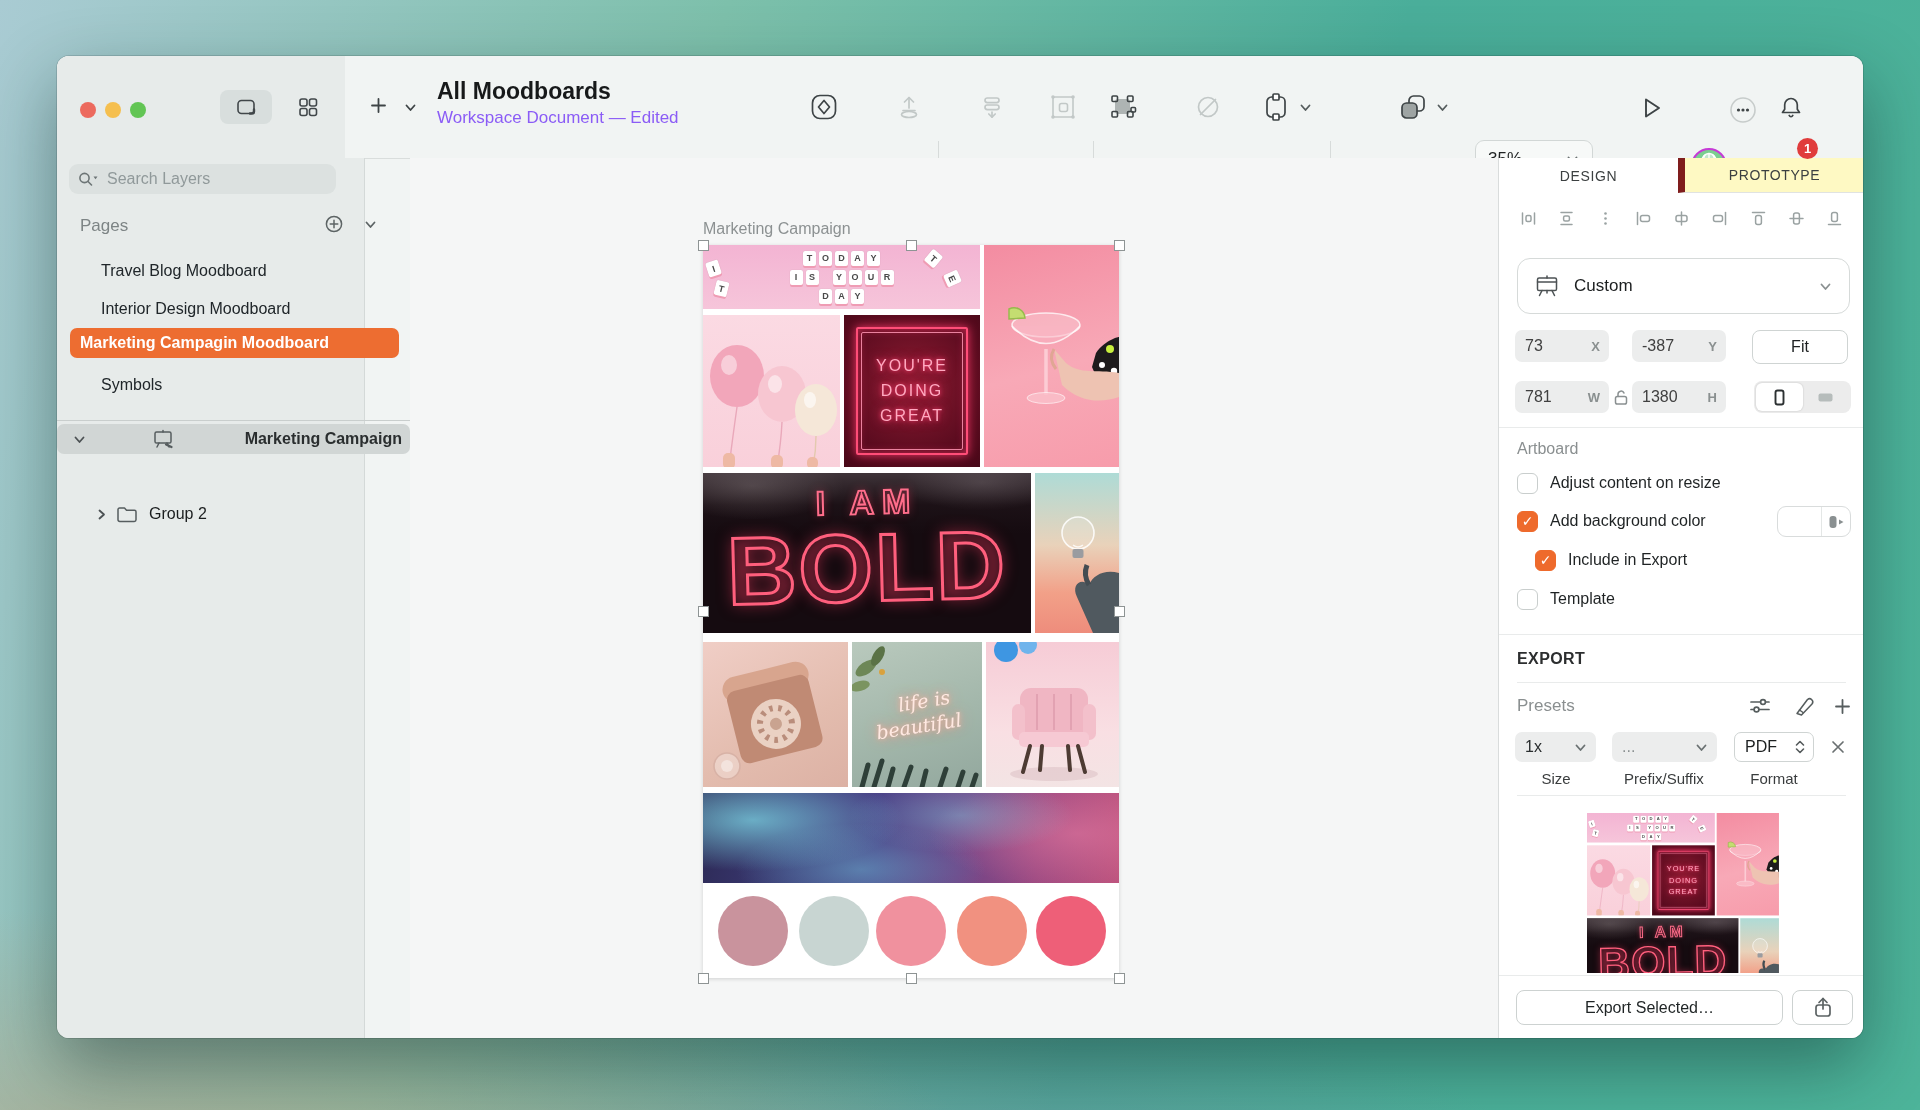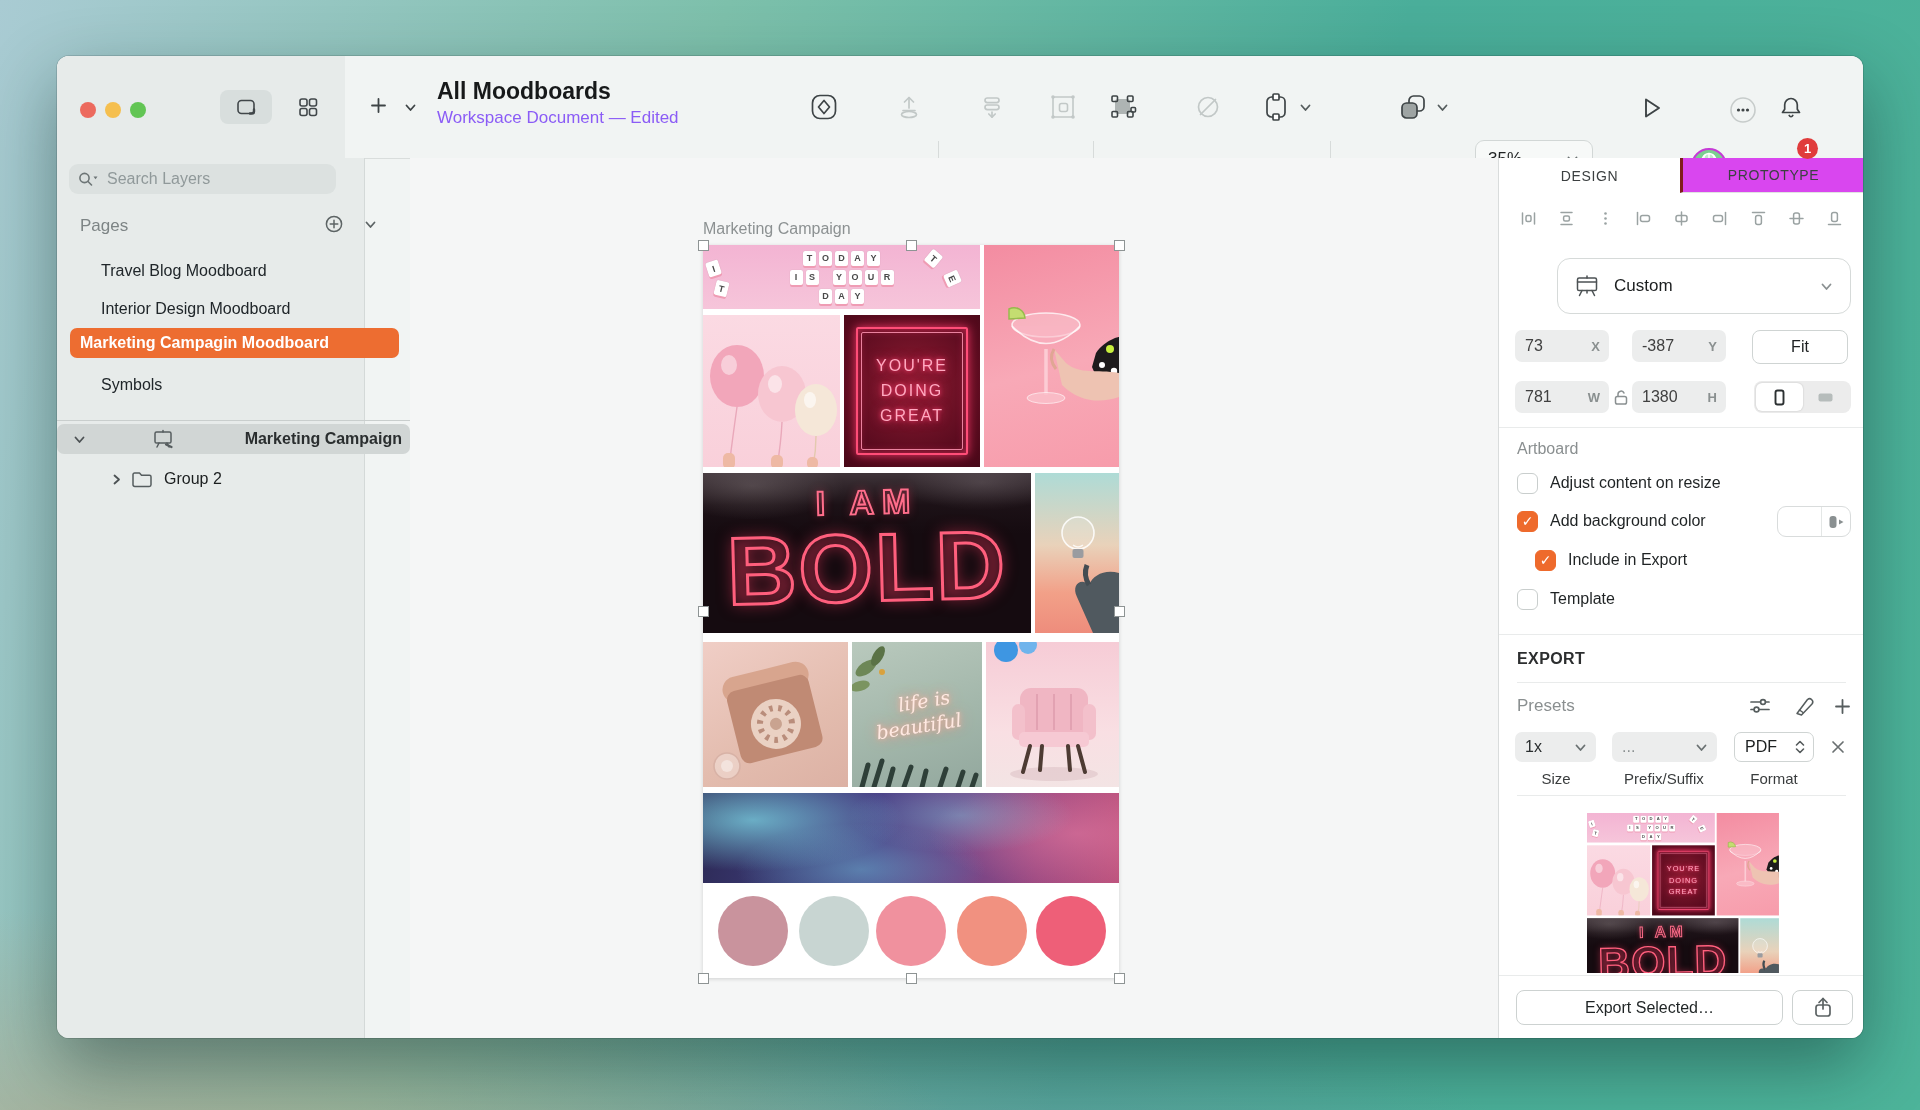--- a/index.html
+++ b/index.html
@@ -94,26 +94,26 @@
       radial-gradient(50% 85% at 38% 85%, rgba(110,190,215,.5), transparent 60%),
       radial-gradient(45% 70% at 62% 25%, rgba(130,200,220,.45), transparent 60%),
       radial-gradient(55% 95% at 90% 45%, rgba(225,120,160,.6), transparent 65%),
       linear-gradient(95deg,#2e2b58 0%,#3c3a76 22%,#4a3f85 42%,#6f4487 62%,#9c4a82 80%,#bc527c 100%);}
   .t-palette{background:#fff;}
   .pc{position:absolute;top:9px;width:70px;height:70px;border-radius:50%;}
   
   .panel{position:absolute;left:1441px;top:102px;width:365px;height:880px;background:#fff;border-left:1px solid #d9dcdc;box-sizing:border-box;}
   .tabs{position:absolute;left:0;top:0;width:365px;height:35px;display:flex;}
   .tab{flex:1;display:flex;align-items:center;justify-content:center;font-size:14px;letter-spacing:.6px;color:#3c4041;
-    background:#d946ef;border-bottom:1px solid #e0e3e2;border-left:3px solid #7f1d1d;}
+    background:#fef9c3;border-bottom:1px solid #e0e3e2;border-left:7px solid #7f1d1d;}
   .tab.active{background:#fff;border-bottom:none;border-left:none;}
   .align-row{position:absolute;left:0;top:40px;width:365px;height:40px;display:flex;align-items:center;
     justify-content:space-between;padding:0 20px;box-sizing:border-box;color:#9aa2a2;}
-  .preset-dd{position:absolute;left:18px;top:100px;width:294px;height:56px;border:1px solid #d6dad9;border-radius:13px;
-    display:flex;align-items:center;padding:0 16px;box-sizing:border-box;color:#4c5254;margin-left:40px;}
+  .preset-dd{position:absolute;left:18px;top:100px;width:333px;height:56px;border:1px solid #d6dad9;border-radius:13px;
+    display:flex;align-items:center;padding:0 16px;box-sizing:border-box;color:#4c5254;}
   .preset-dd .lbl{font-size:17px;color:#1c1f20;margin-left:14px;flex:1;}
   .field{position:absolute;height:32px;background:#eceded;border-radius:7px;display:flex;align-items:center;
     justify-content:space-between;padding:0 9px 0 10px;box-sizing:border-box;}
   .field .val{font-size:16px;color:#404040;}
   .field .unit{font-size:13px;color:#8a9090;font-weight:bold;}
   .fit-btn{position:absolute;left:253px;top:172px;width:94px;height:32px;border:1px solid #cfd4d3;border-radius:8px;
     background:#fff;display:flex;align-items:center;justify-content:center;font-size:16px;color:#1d2021;}
   .lock{position:absolute;left:113px;top:230px;color:#8a9091;}
   .seg{position:absolute;left:255px;top:223px;width:97px;height:32px;background:#ececec;border-radius:8px;display:flex;padding:2px;box-sizing:border-box;}
   .seg .s{flex:1;border-radius:6px;display:flex;align-items:center;justify-content:center;}
@@ -371,21 +371,21 @@
             </span>
             <span class="licon">
               <svg width="24" height="22" viewBox="0 0 24 22" fill="none" stroke="currentColor" stroke-width="1.5" stroke-linecap="round" stroke-linejoin="round">
                 <rect x="3" y="4" width="16" height="11" rx="1.6"></rect>
                 <path d="M7,15 L5,19 M15,15 L17,19 M11,4 V2.5"></path>
                 <path d="M14,16.5 l5.5,2.5" stroke-width="2.2"></path>
               </svg>
             </span>
             <span>Marketing Campaign</span>
           </div>
-          <div class="layer-row" style="top: 304px; padding-left: 51px;">
+          <div class="layer-row" style="top: 339px; padding-left: 36px;">
             <span class="chev">
               <svg width="15" height="15" viewBox="0 0 15 15" fill="none" stroke="currentColor" stroke-width="1.8" stroke-linecap="round" stroke-linejoin="round">
                 <path d="M5.5,3.5 l4.5,4 -4.5,4"></path>
               </svg>
             </span>
             <span class="licon">
               <svg width="24" height="20" viewBox="0 0 24 20" fill="none" stroke="currentColor" stroke-width="1.5" stroke-linecap="round" stroke-linejoin="round">
                 <path d="M3,5.5 a1.5,1.5 0 0 1 1.5,-1.5 h5 l2,2.2 h8 a1.5,1.5 0 0 1 1.5,1.5 v8 a1.7,1.7 0 0 1 -1.7,1.7 h-14.6 a1.7,1.7 0 0 1 -1.7,-1.7 z"></path>
               </svg>
             </span>

